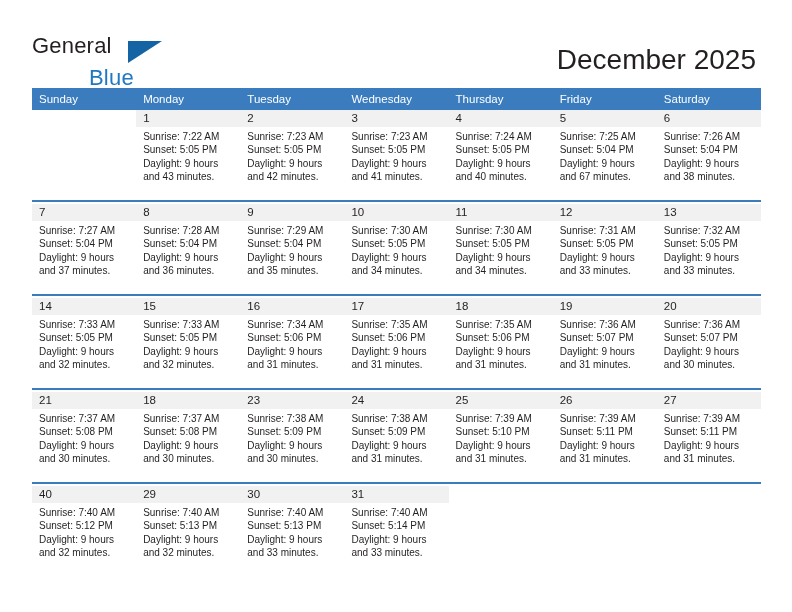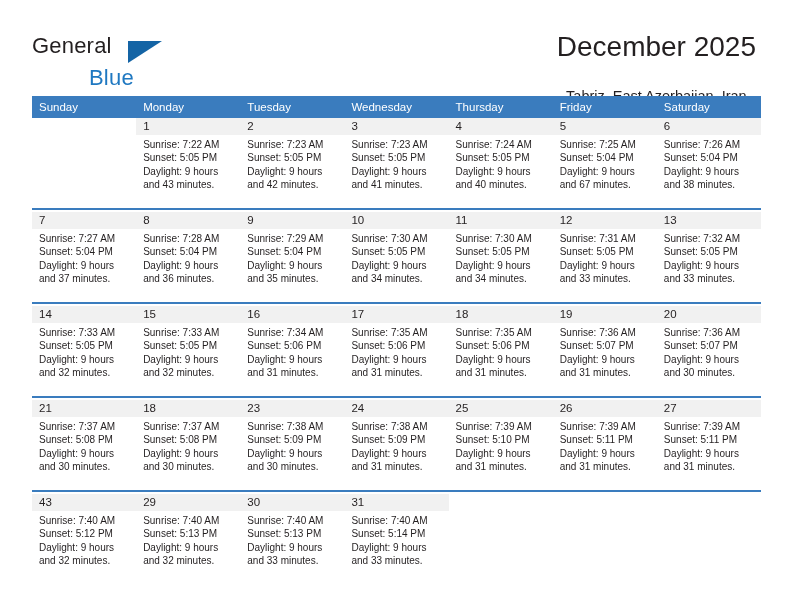--- a/index.html
+++ b/index.html
@@ -60,21 +60,21 @@
     top: 8px;
     width: 0;
     height: 0;
     border-left: 34px solid #1464a5;
     border-bottom: 22px solid transparent;
   }
 
   .title-block {
     position: absolute;
     right: 36px;
-    top: 30px;
+    top: 43px;
     text-align: center;
   }
   .month-title {
     font-size: 28px;
     font-weight: normal;
     color: #231f20;
     line-height: 34px;
     white-space: nowrap;
   }
   .location {
@@ -82,21 +82,21 @@
     color: #231f20;
     line-height: 20px;
     margin-top: 22px;
     white-space: nowrap;
   }
 
   
   .calendar {
     position: absolute;
     left: 32px;
-    top: 96px;
+    top: 88px;
     width: 729px;
     border-collapse: collapse;
     table-layout: fixed;
   }
   .calendar th {
     background: #3a7cbe;
     color: #ffffff;
     font-size: 11.5px;
     font-weight: normal;
     text-align: left;
@@ -519,21 +519,21 @@
           <td></td>
           <td></td>
           <td></td>
           <td></td>
           <td></td>
           <td></td>
         </tr>
         <tr>
           <td>
             <div class="cell">
-              <div class="daynum">43</div>
+              <div class="daynum">40</div>
               <div class="details">
                 <div>Sunrise: 7:40 AM</div>
                 <div>Sunset: 5:12 PM</div>
                 <div>Daylight: 9 hours</div>
                 <div>and 32 minutes.</div>
               </div>
             </div>
           </td>
           <td>
             <div class="cell">

